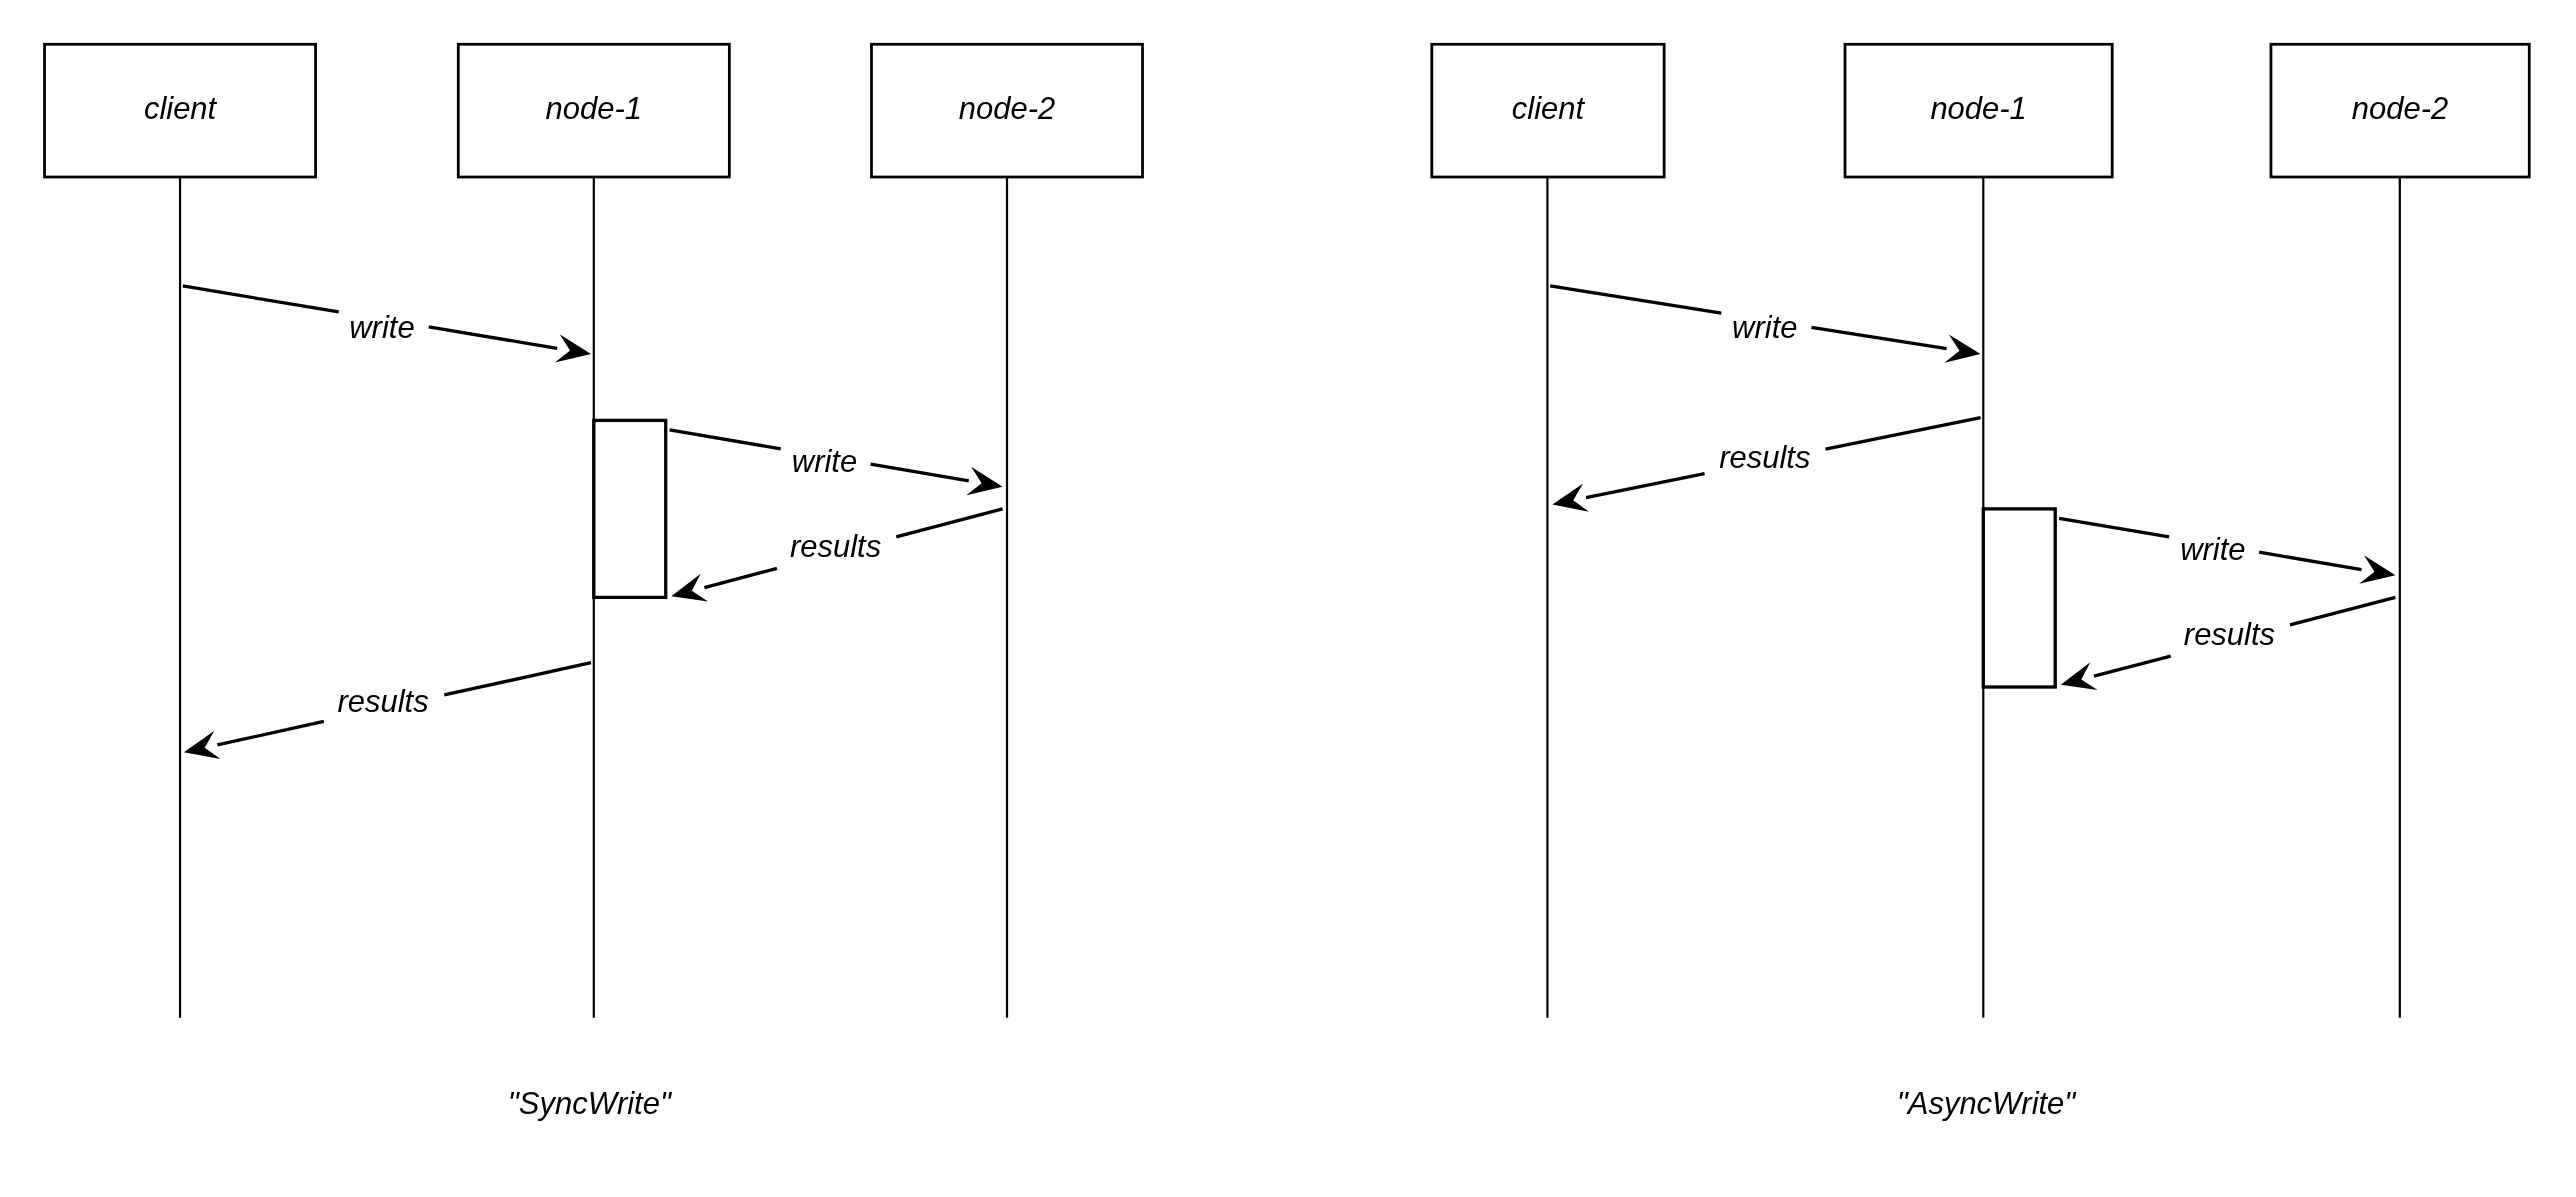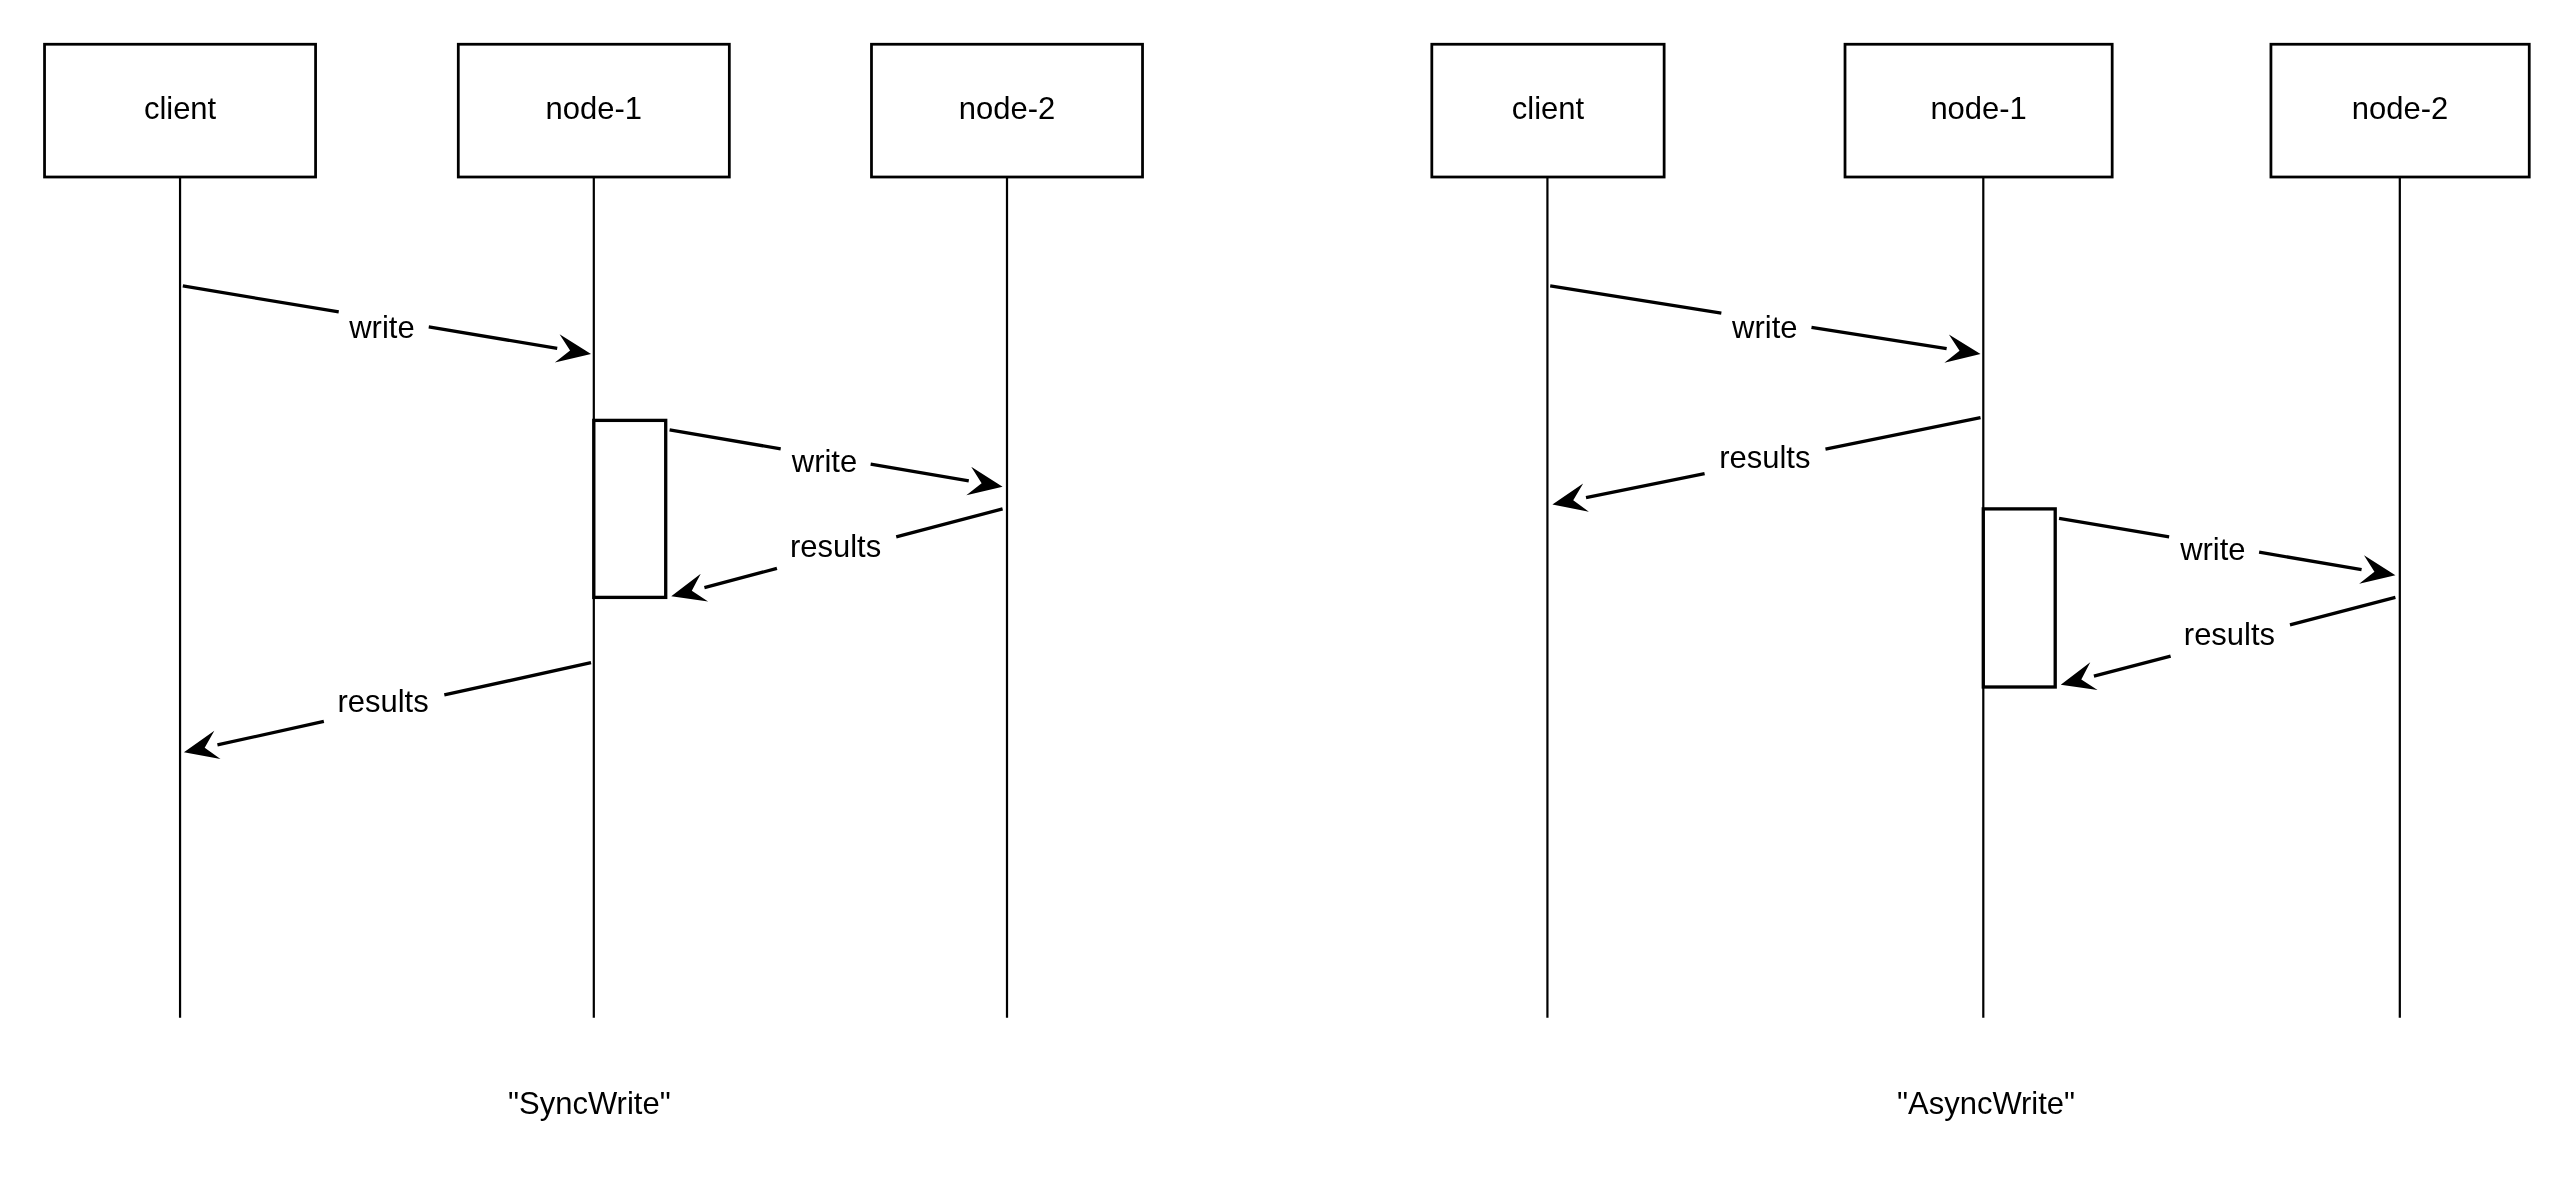--- a/index.html
+++ b/index.html
@@ -11,20 +11,21 @@
     width: 2576px;
     height: 1197px;
     font-family: "Liberation Sans", sans-serif;
     overflow: hidden;
   }
   #canvas {
     position: relative;
     width: 2576px;
     height: 1197px;
     background: #ffffff;
+    font-style: italic;
   }
   svg.diagram-svg {
     position: absolute;
     top: 0;
     left: 0;
     width: 2576px;
     height: 1197px;
   }
   .participant-box {
     fill: #ffffff;

